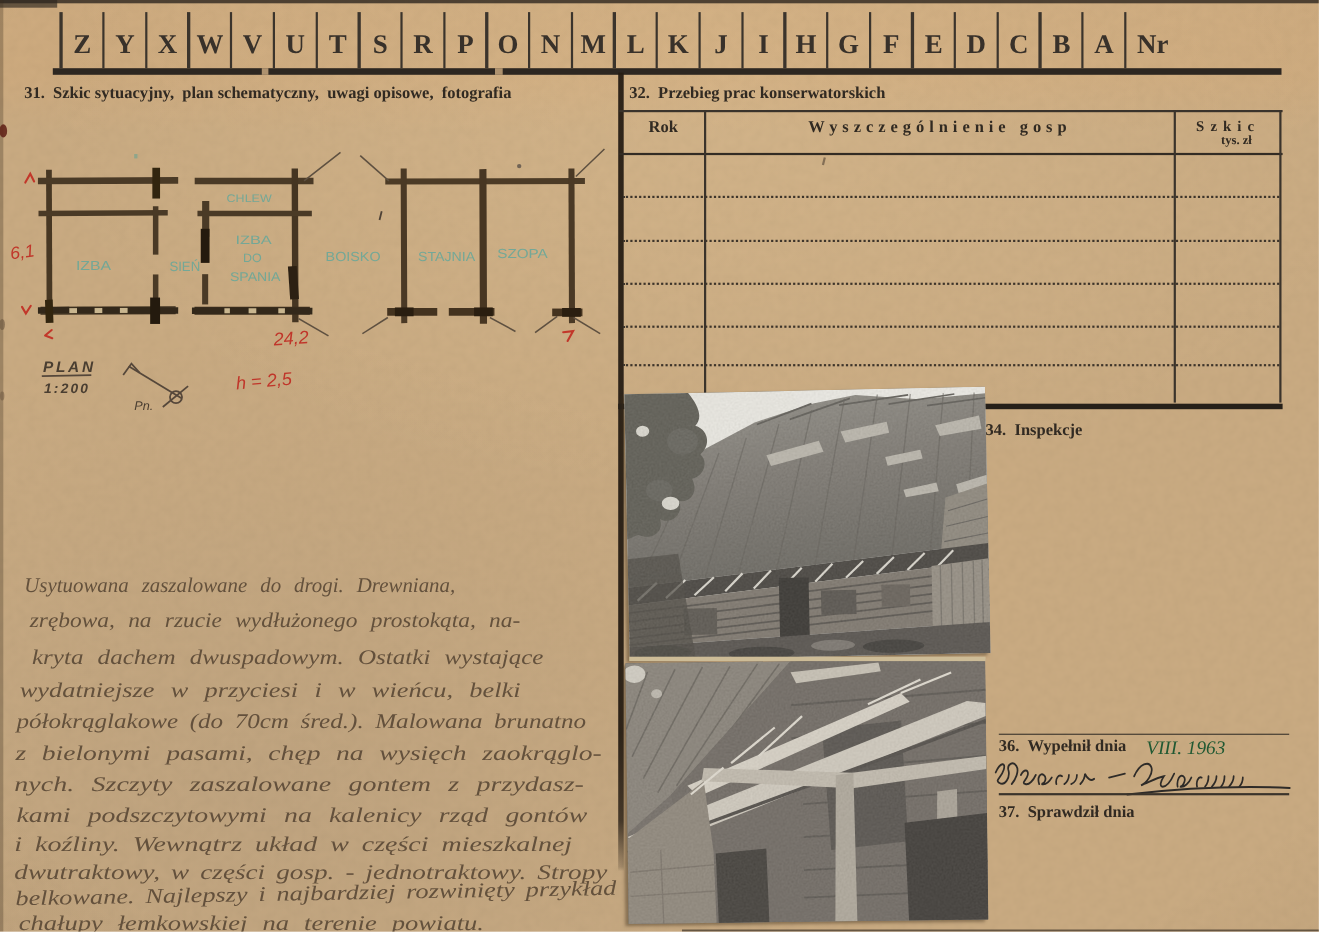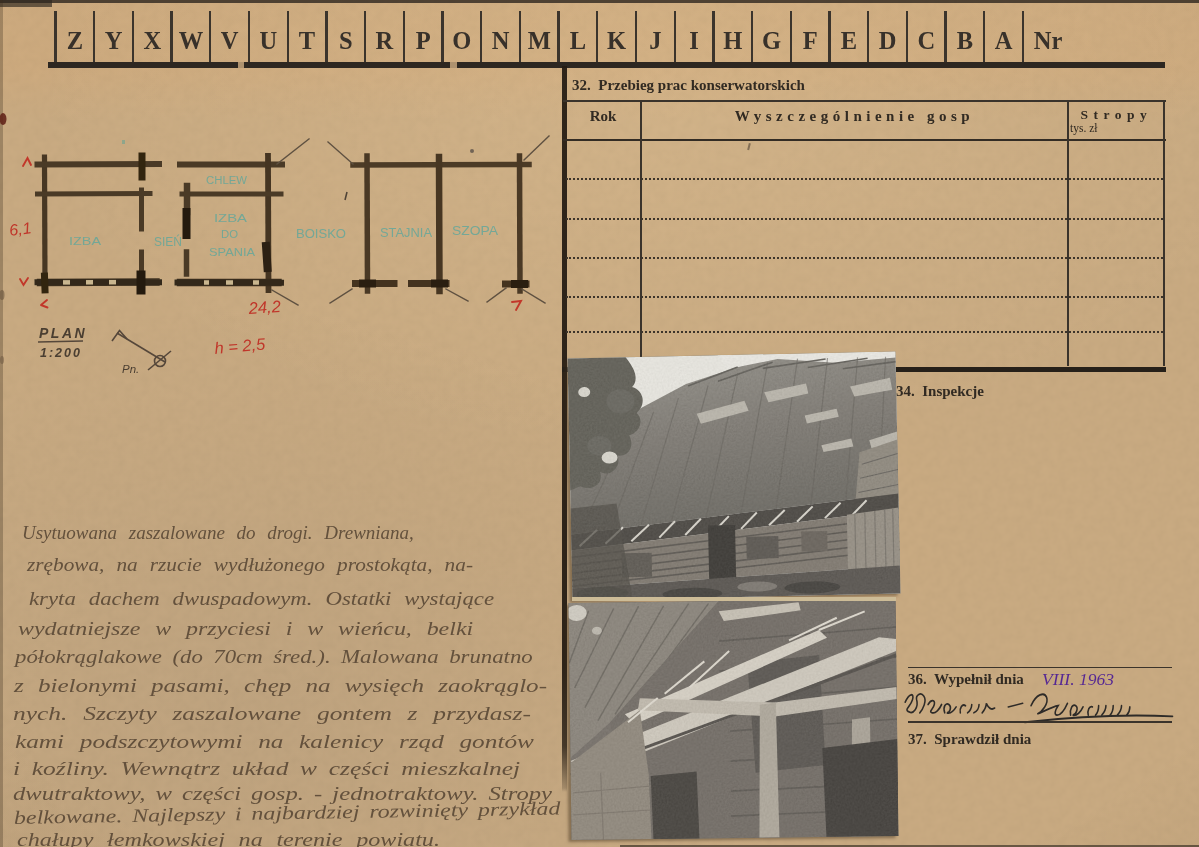--- a/index.html
+++ b/index.html
@@ -91,48 +91,49 @@
       <div class="letter" style="left:906.9px">C</div>
       <div class="letter" style="left:945.6px">B</div>
       <div class="letter" style="left:984.3px">A</div>
       <div class="letter" style="left:1023.0px;width:50px;">Nr</div>
     </div>
 
   <div class="abs" style="left:48px;top:62px;width:1117px;height:5.5px;background:#2d2721;"></div>
   <div class="abs" style="left:238px;top:62px;width:6px;height:5.5px;background:#c6a67c;opacity:.85;"></div>
   <div class="abs" style="left:450px;top:62px;width:7px;height:5.5px;background:#c6a67c;opacity:.85;"></div>
 
+  <div class="hdr" style="left:22px;top:77px;">31.&nbsp; Szkic sytuacyjny,&nbsp; plan schematyczny,&nbsp; uwagi opisowe,&nbsp; fotografia</div>
   <div class="hdr" style="left:572px;top:77px;">32.&nbsp; Przebieg prac konserwatorskich</div>
 
   <div class="abs" style="left:561.5px;top:66px;width:5px;height:726px;
     background:linear-gradient(180deg, rgba(38,29,20,0.95) 0 600px, rgba(38,29,20,0.8) 680px, rgba(38,29,20,0.2) 722px, rgba(38,29,20,0) 726px);"></div>
 
   <div id="table32">
     <div class="abs" style="left:563px;top:100px;width:603px;height:1.8px;background:#3a332b;"></div>
     <div class="abs" style="left:563px;top:138.6px;width:603px;height:2.6px;background:#332c24;"></div>
     <div class="abs" style="left:639.5px;top:100px;width:2.2px;height:269px;background:#3a332b;"></div>
     <div class="abs" style="left:1067px;top:100px;width:2.4px;height:266px;background:#3a332b;"></div>
     <div class="abs" style="left:1163px;top:100px;width:2.4px;height:266px;background:#3a332b;"></div>
     <div class="abs" style="left:562px;top:366.5px;width:604px;height:5.5px;background:#262019;"></div>
     <div class="hdr" style="left:566px;width:74px;top:108px;text-align:center;">Rok</div>
     <div class="hdr" style="left:642px;width:425px;top:108px;text-align:center;letter-spacing:4.5px;">Wyszczególnienie gosp</div>
     <div class="abs" style="left:748px;top:143px;width:1.6px;height:7px;background:#5a4c3c;opacity:0.65;transform:rotate(14deg);"></div>
-    <div class="hdr" style="left:1070px;width:93px;top:107px;text-align:center;letter-spacing:5.5px;font-size:13.5px;">Stropy</div>
-    <div class="hdr" style="left:1070px;width:108px;top:121.5px;text-align:left;font-size:11.5px;font-weight:normal;">tys. zł</div>
+    <div class="hdr" style="left:1070px;width:93px;top:107px;text-align:center;letter-spacing:5.5px;font-size:13.5px;">Szkic</div>
+    <div class="hdr" style="left:1070px;width:108px;top:121.5px;text-align:center;font-size:11.5px;font-weight:bold;">tys. zł</div>
     <div class="dot" style="left:566px;top:178px;width:597px;"></div>
     <div class="dot" style="left:566px;top:217.5px;width:597px;"></div>
     <div class="dot" style="left:566px;top:257px;width:597px;"></div>
     <div class="dot" style="left:566px;top:296.3px;width:597px;"></div>
     <div class="dot" style="left:566px;top:331px;width:597px;"></div>
   </div>
 
   <div class="hdr" style="left:896px;top:383px;">34.&nbsp; Inspekcje</div>
   <div class="abs" style="left:908px;top:666.5px;width:264px;height:1.6px;background:#3a332b;"></div>
   <div class="hdr" style="left:908px;top:671px;text-align:center;">36.&nbsp; Wypełnił dnia</div>
-  <div class="hw" style="left:1042px;top:669px;font-size:17.5px;color:#4c1d95;">VIII. 1963</div>
+  <div class="hw" style="left:1042px;top:669px;font-size:17.5px;color:#14532d;">VIII. 1963</div>
   <svg id="signature" class="abs" style="left:900px;top:688px;transform:scale(1.04,1.18);transform-origin:0 0;" width="285" height="38" viewBox="0 0 285 38">
     <g stroke="#2e2b28" fill="none" stroke-width="1.5" stroke-linecap="round">
       <path d="M5 12 C9 4 14 4 12 10 C10 16 4 18 8 20 C13 23 18 16 16 10 C15 6 20 3 23 7 C26 11 22 18 19 21 M27 14 c3 -5 7 -4 6 0 c-1 4 -6 6 -2 7 c3 1 7 -3 9 -7 m3 7 c-2 -5 1 -9 4 -7 c3 2 1 7 -2 7 c4 1 7 -2 9 -5 m4 5 c-1 -4 2 -8 5 -6 m2 6 c2 -1 4 -4 4 -7 m2 7 c3 -1 5 -4 5 -7 m3 7 c2 -2 4 -5 4 -8 c2 4 5 6 8 4"></path>
       <path d="M104 16 L118 13" stroke-width="1.3"></path>
       <path d="M126 15 C131 5 139 3 141 8 C143 13 137 20 132 22 C138 20 146 16 152 15 c-3 4 -4 8 -1 8 c4 0 8 -6 10 -10 m3 10 c-1 -5 2 -10 5 -8 c3 2 0 8 -3 8 c4 1 8 -3 10 -7 m5 7 c-1 -4 1 -8 4 -7 m3 7 c2 -2 3 -5 3 -8 m3 8 c2 -2 4 -5 4 -8 m4 8 c2 -2 3 -5 3 -8 m4 8 c2 -2 4 -5 4 -8 m5 8 c2 -2 3 -5 3 -7"></path>
       <path d="M120 29 C160 25 215 22 262 24" stroke-width="1.6"></path>
     </g>
   </svg>
   <div class="abs" style="left:908px;top:721px;width:264px;height:1.6px;background:#3a332b;"></div>
   <div class="hdr" style="left:908px;top:730.5px;">37.&nbsp; Sprawdził dnia</div>

